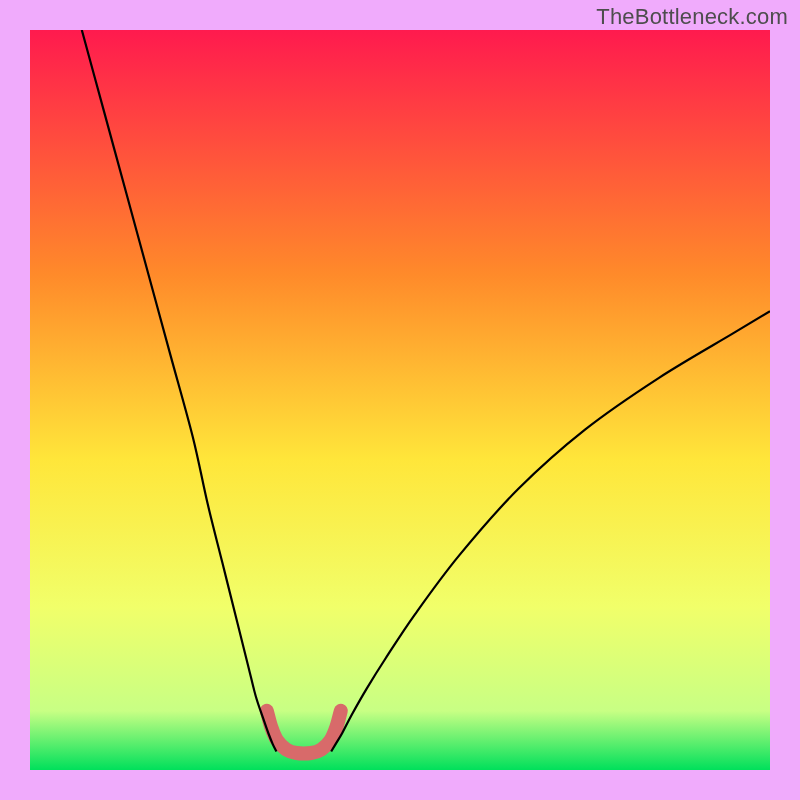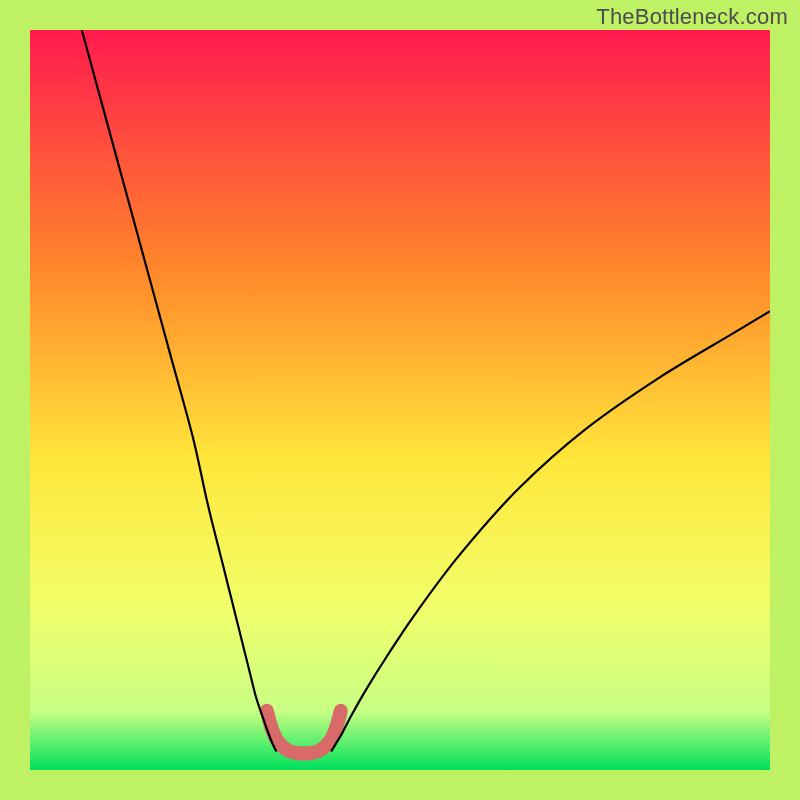--- a/index.html
+++ b/index.html
@@ -8,21 +8,21 @@
     width: 800px;
     height: 800px;
     background: #000000;
     font-family: Arial, Helvetica, sans-serif;
     overflow: hidden;
   }
   .stage {
     position: relative;
     width: 800px;
     height: 800px;
-    background: #bef264;
+    background: #f0abfc;
   }
   .watermark {
     position: absolute;
     top: 4px;
     right: 12px;
     color: #4d4d4d;
     font-size: 22px;
     font-weight: 400;
     letter-spacing: 0.2px;
     z-index: 10;

